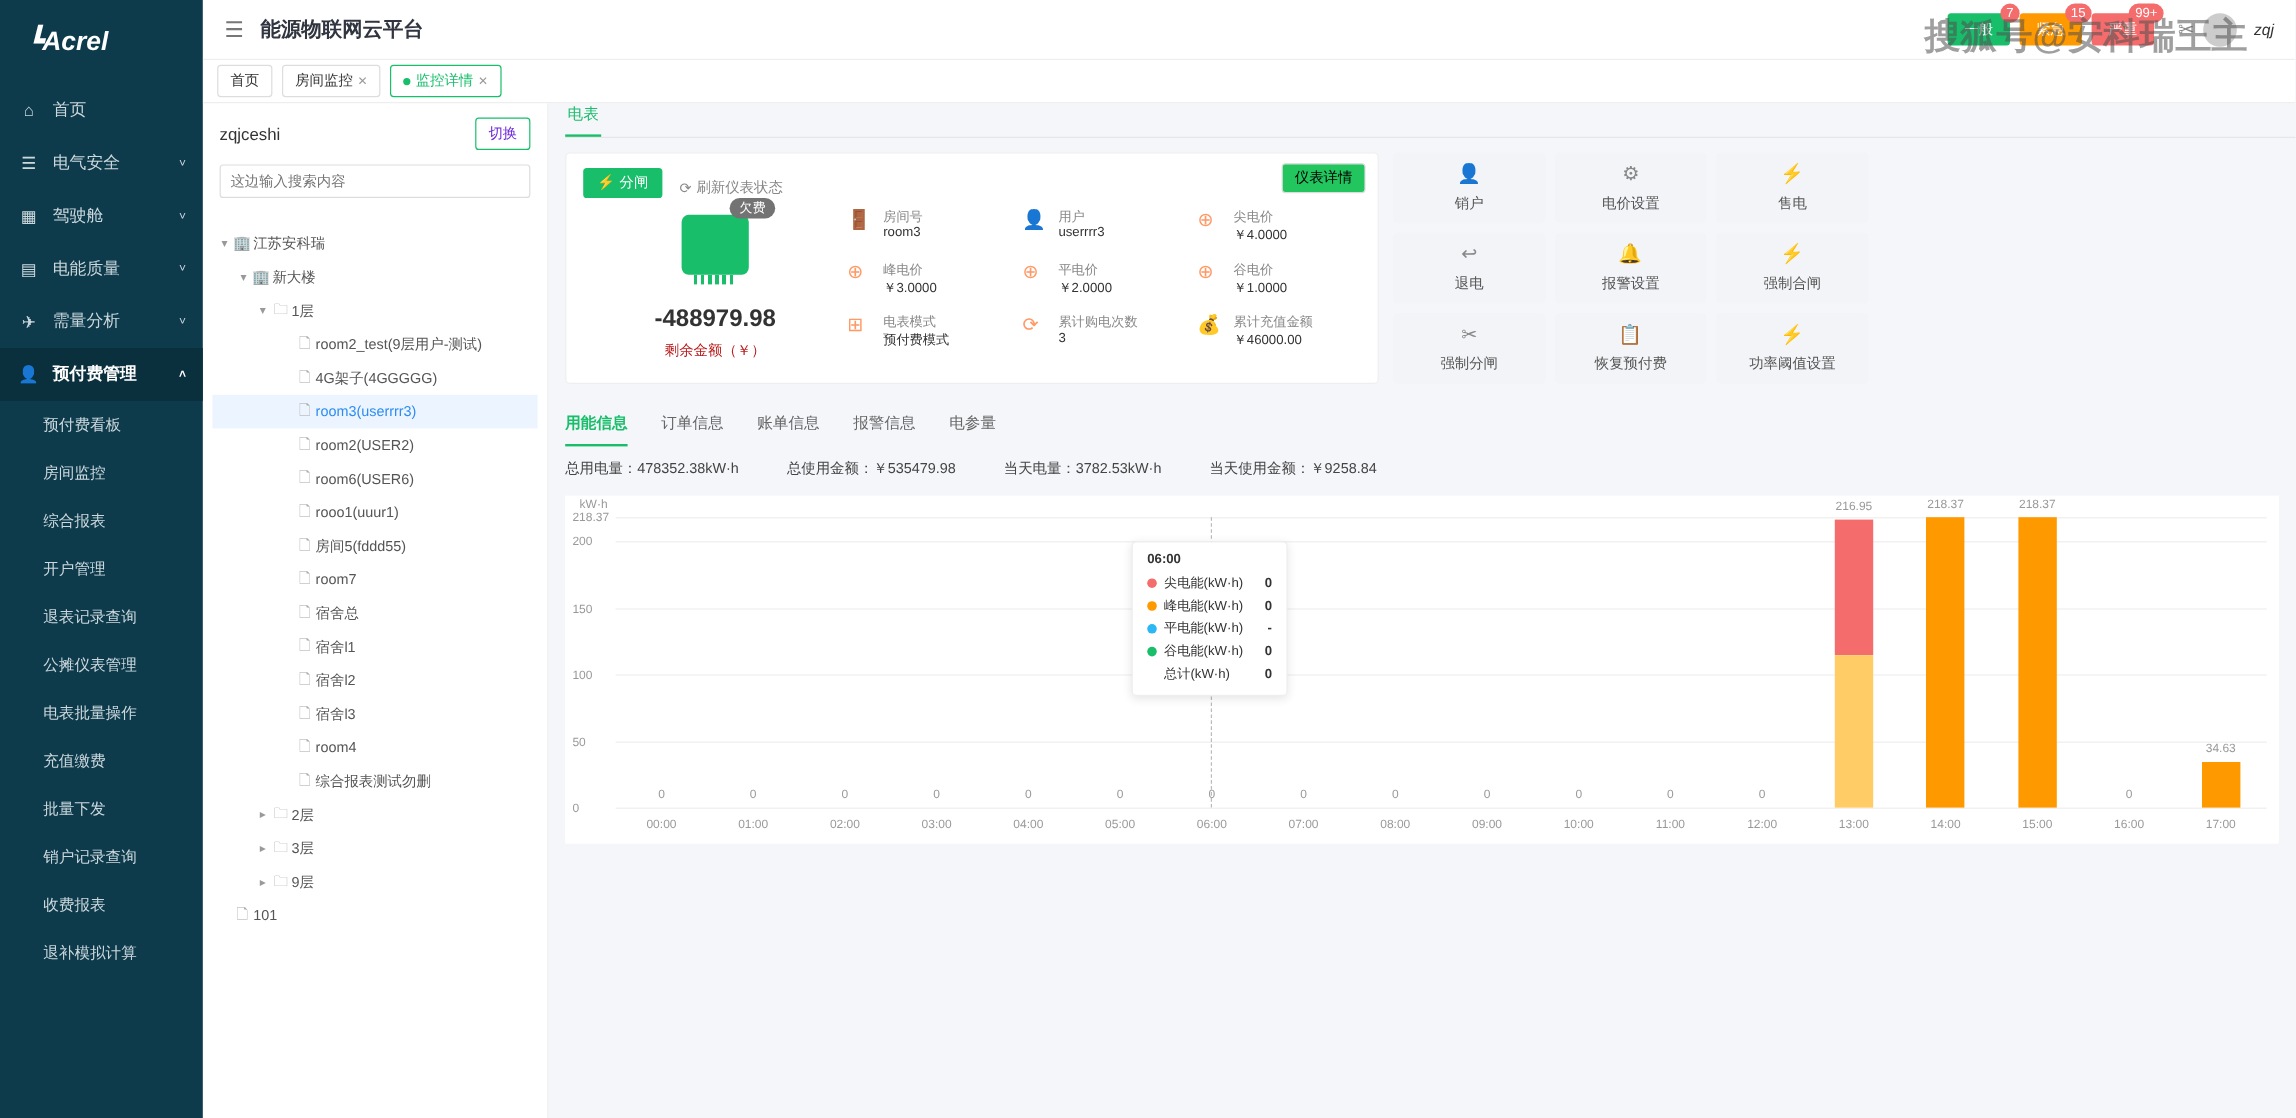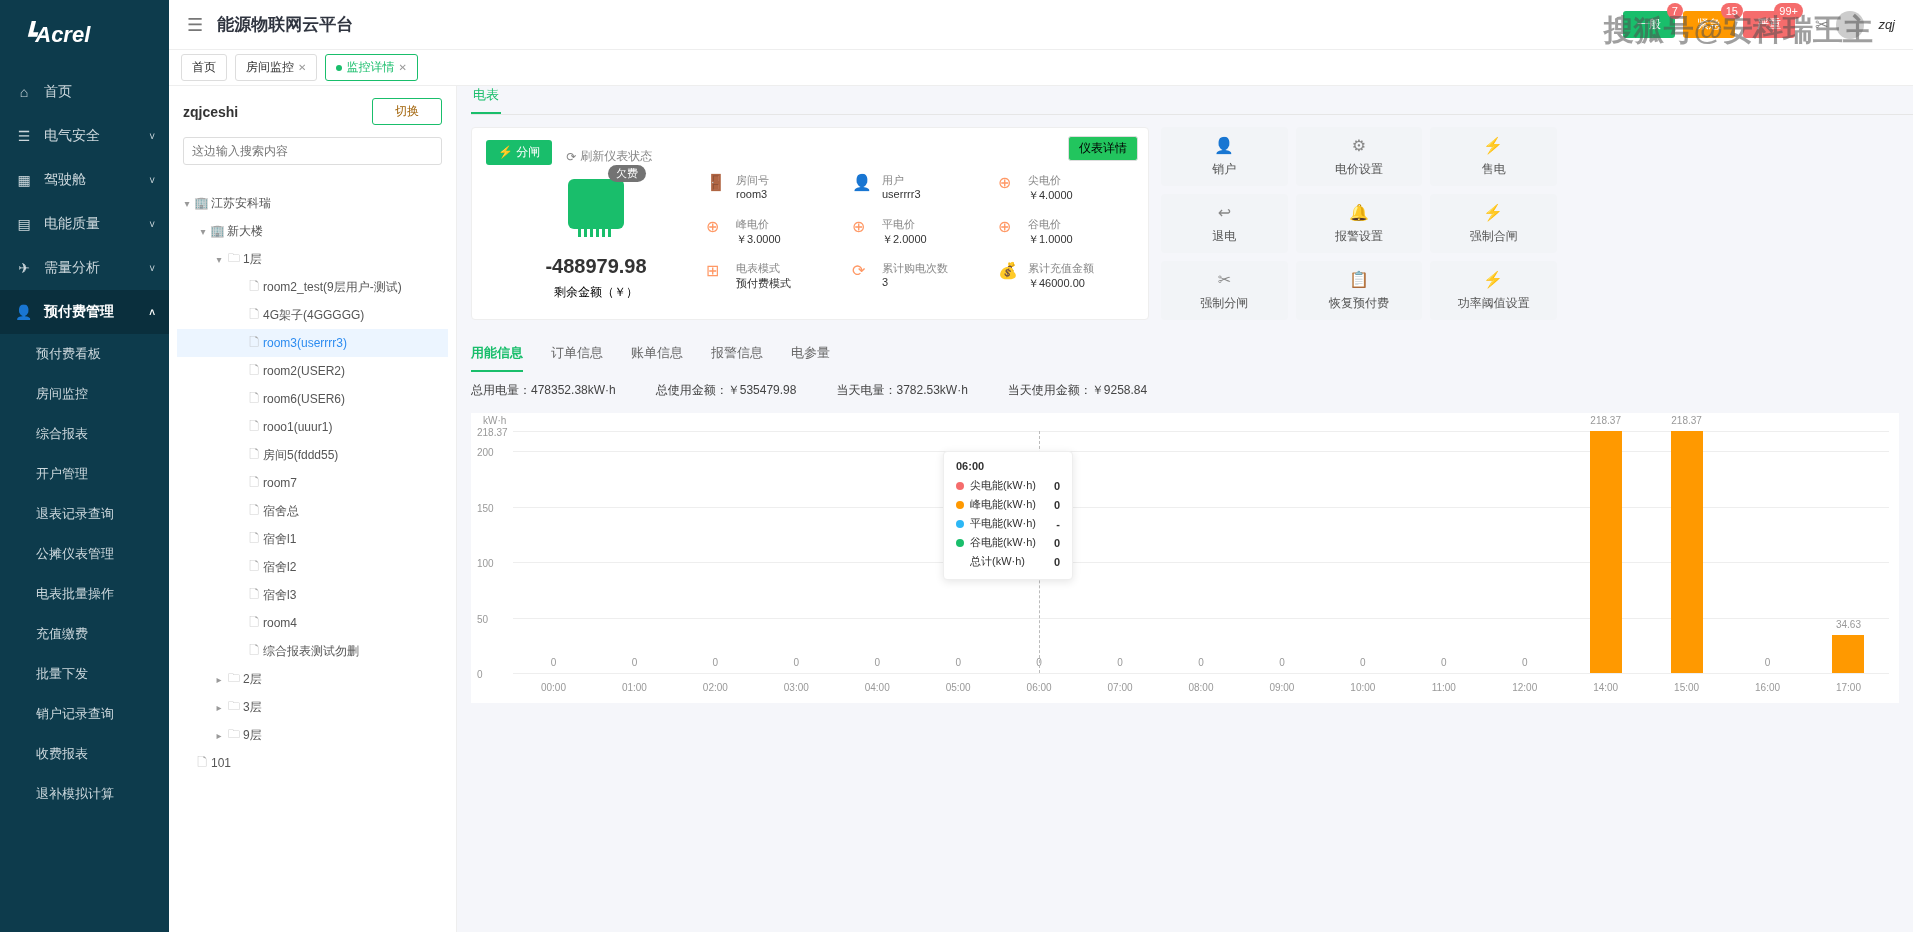--- a/index.html
+++ b/index.html
@@ -22,22 +22,22 @@
 .avatar{width:28px;height:28px;border-radius:50%;background:#ccc}
 .watermark{position:absolute;top:10px;right:40px;font-size:30px;color:rgba(80,80,80,0.55);font-weight:700;pointer-events:none}
 .tabs-row{height:36px;background:#fff;display:flex;align-items:center;padding:0 12px;gap:8px;border-bottom:1px solid #eee}
 .tab{padding:4px 10px;border:1px solid #ddd;border-radius:3px;font-size:12px;background:#fff;display:flex;align-items:center;gap:4px}
 .tab.active{border-color:#19be6b;color:#19be6b}
 .tab.active .dot{width:6px;height:6px;background:#19be6b;border-radius:50%}
 .tab .close{font-size:10px;color:#999}
 .body{flex:1;display:flex;overflow:hidden}
 .tree-panel{width:288px;background:#fff;display:flex;flex-direction:column;border-right:1px solid #eee}
 .tree-head{display:flex;align-items:center;padding:12px 14px;gap:8px}
-.tree-head .name{font-weight:700;font-size:14px}
-.switch-btn{margin-left:auto;border:1px solid #19be6b;color:#a16207;background:#fff;border-radius:3px;padding:4px 22px;font-size:12px;cursor:pointer}
+.tree-head .name{font-weight:400;font-size:14px}
+.switch-btn{margin-left:auto;border:1px solid #19be6b;color:#6d28d9;background:#fff;border-radius:3px;padding:4px 10px;font-size:12px;cursor:pointer}
 .search{margin:0 14px 24px;border:1px solid #ddd;border-radius:3px;padding:6px 8px;font-size:12px}
 .tree{flex:1;overflow:auto;padding:0 8px 20px}
 .tree-node{display:flex;align-items:center;height:28px;padding-left:8px;font-size:12px;color:#555;cursor:pointer;white-space:nowrap}
 .tree-node .arrow{width:12px;text-align:center;color:#999;font-size:10px}
 .tree-node .f-icon{width:18px;text-align:center;color:#aaa}
 .tree-node.sel{background:#ecf5ff;color:#2d8cf0}
 .content{flex:1;overflow:auto;padding:0 0 20px 0;position:relative}
 .section-title{margin:0 0 12px 14px;font-size:13px;color:#19be6b;border-bottom:1px solid #e6e6e6}
 .section-title span{display:inline-block;padding:0 2px 8px;border-bottom:2px solid #19be6b}
 .summary{display:flex;gap:12px;padding:0 14px}
@@ -45,21 +45,21 @@
 .meter-top{display:flex;align-items:flex-end;gap:14px}
 .close-btn{background:#19be6b;color:#fff;border-radius:3px;padding:4px 12px;font-size:12px}
 .refresh{color:#888;font-size:12px;display:flex;align-items:center;gap:4px}
 .detail-btn{position:absolute;top:8px;right:10px;border:1px solid #ddd;background:#22c55e;padding:3px 10px;border-radius:3px;font-size:12px}
 .meter-body{display:flex;margin-top:8px}
 .meter-visual{width:220px;display:flex;flex-direction:column;align-items:center;padding-top:6px}
 .device{width:56px;height:50px;background:#19be6b;border-radius:6px;position:relative}
 .device::after{content:"";position:absolute;bottom:-8px;left:10px;right:10px;height:8px;background:repeating-linear-gradient(90deg,#19be6b 0 3px,transparent 3px 6px)}
 .owe{position:absolute;top:-14px;right:-22px;background:#737373;color:#fff;border-radius:10px;font-size:11px;padding:1px 8px}
 .balance{margin-top:26px;font-size:20px;font-weight:600;color:#333}
-.balance-label{margin-top:6px;font-size:12px;color:#000000}
+.balance-label{margin-top:6px;font-size:12px;color:#b91c1c}
 .info-grid{flex:1;display:grid;grid-template-columns:repeat(3,1fr);gap:14px 10px;align-content:start}
 .info-item{display:flex;gap:8px}
 .info-item .ic{width:22px;height:22px;color:#f96;font-size:16px}
 .info-item .lab{font-size:11px;color:#888}
 .info-item .val{font-size:11px;color:#333}
 .btn-grid{width:396px;display:grid;grid-template-columns:repeat(3,1fr);grid-template-rows:repeat(3,1fr);gap:8px}
 .bbtn{background:#f2f4f7;border:none;border-radius:4px;display:flex;flex-direction:column;align-items:center;justify-content:center;gap:6px;color:#555;font-size:12px;cursor:pointer}
 .bbtn .bi{font-size:16px;color:#888}
 .inner-tabs{display:flex;gap:28px;margin:24px 14px 10px}
 .inner-tab{font-size:13px;color:#666;padding-bottom:8px;cursor:pointer}
@@ -509,20 +509,28 @@
                   <div class="x-label">11:00</div>
                 </div>
                 <div class="slot">
                   <div class="bar">
                     <div class="bar-label">0</div>
                   </div>
                   <div class="x-label">12:00</div>
                 </div>
                 <div class="slot">
                   <div class="bar">
+                    <div class="seg" style="background: rgb(245, 108, 108); height: 113.038px;"></div>
+                    <div class="seg" style="background: rgb(255, 204, 102); height: 127.389px;"></div>
+                    <div class="bar-label">216.95</div>
+                  </div>
+                  <div class="x-label">13:00</div>
+                </div>
+                <div class="slot">
+                  <div class="bar">
                     <div class="seg" style="background: rgb(255, 153, 0); height: 242px;"></div>
                     <div class="bar-label">218.37</div>
                   </div>
                   <div class="x-label">14:00</div>
                 </div>
                 <div class="slot">
                   <div class="bar">
                     <div class="seg" style="background: rgb(255, 153, 0); height: 242px;"></div>
                     <div class="bar-label">218.37</div>
                   </div>

